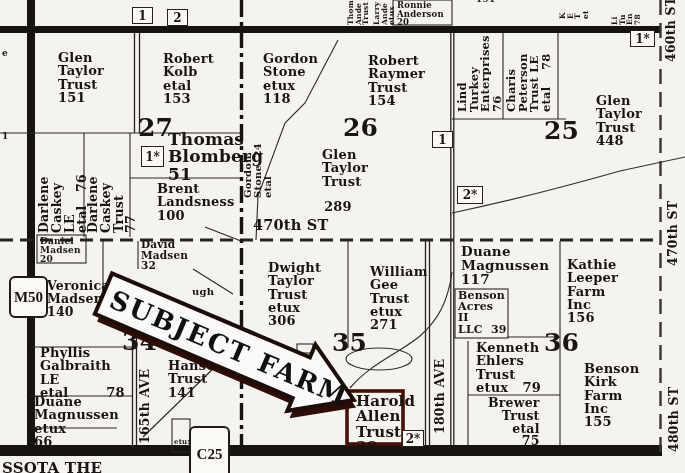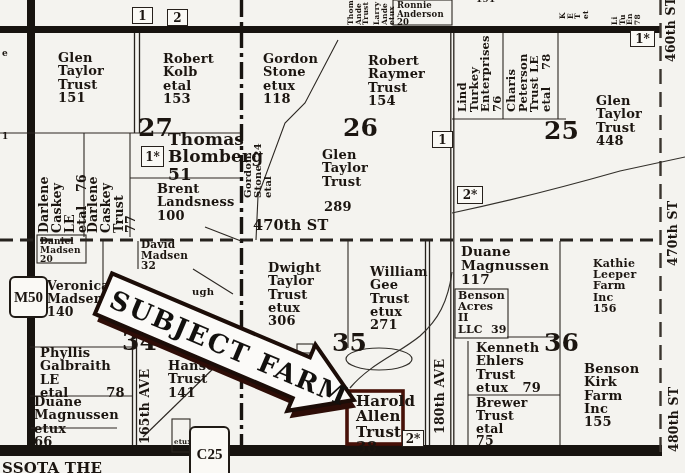--- a/index.html
+++ b/index.html
@@ -120,23 +120,23 @@
     <div class="lbl v" style="left: 667px; top: 266px; font-size: 12.5px;"><div>470th ST</div></div>
     <div class="lbl v" style="left: 668px; top: 452px; font-size: 12.5px;"><div>480th ST</div></div>
     <div class="lbl" style="left: 40px; top: 237px; font-size: 9px;"><div>Daniel</div><div>Madsen</div><div>20</div></div>
     <div class="lbl" style="left: 141px; top: 239px; font-size: 10.5px;"><div>David</div><div>Madsen</div><div>32</div></div>
     <div class="lbl" style="left: 47px; top: 280px; font-size: 12.5px;"><div>Veronica</div><div>Madsen</div><div>140</div></div>
     <div class="lbl" style="left: 192px; top: 287px; font-size: 10px;"><div>ugh</div></div>
     <div class="lbl" style="left: 268px; top: 261px; font-size: 13px;"><div>Dwight</div><div>Taylor</div><div>Trust</div><div>etux</div><div>306</div></div>
     <div class="lbl" style="left: 370px; top: 265px; font-size: 13px;"><div>William</div><div>Gee</div><div>Trust</div><div>etux</div><div>271</div></div>
     <div class="lbl" style="left: 461px; top: 245px; font-size: 13.5px;"><div>Duane</div><div>Magnussen</div><div>117</div></div>
     <div class="lbl" style="left: 458px; top: 290px; font-size: 11px;"><div>Benson</div><div>Acres</div><div>II</div><div>LLC  39</div></div>
-    <div class="lbl" style="left: 593px; top: 258px; font-size: 11px;"><div>Kathie</div><div>Leeper</div><div>Farm</div><div>Inc</div><div>156</div></div>
+    <div class="lbl" style="left: 567px; top: 258px; font-size: 13px;"><div>Kathie</div><div>Leeper</div><div>Farm</div><div>Inc</div><div>156</div></div>
     <div class="lbl" style="left: 476px; top: 341px; font-size: 13px;"><div>Kenneth</div><div>Ehlers</div><div>Trust</div><div>etux   79</div></div>
-    <div class="lbl" style="left: 476px; top: 397px; font-size: 12.5px;"><div>Brewer</div><div>Trust</div><div>etal</div><div>75</div></div>
+    <div class="lbl" style="left: 488px; top: 397px; font-size: 12.5px; text-align: right;"><div>Brewer</div><div>Trust</div><div>etal</div><div>75</div></div>
     <div class="lbl" style="left: 584px; top: 362px; font-size: 13px;"><div>Benson</div><div>Kirk</div><div>Farm</div><div>Inc</div><div>155</div></div>
     <div class="lbl" style="left: 40px; top: 346px; font-size: 13px;"><div>Phyllis</div><div>Galbraith</div><div>LE</div><div>etal        78</div></div>
     <div class="lbl" style="left: 34px; top: 395px; font-size: 13px;"><div>Duane</div><div>Magnussen</div><div>etux</div><div>66</div></div>
     <div class="lbl" style="left: 168px; top: 359px; font-size: 13px;"><div>Hansen</div><div>Trust</div><div>141</div></div>
     <div class="lbl" style="left: 356px; top: 394px; font-size: 15px;"><div>Harold</div><div>Allen</div><div>Trust</div><div>38</div></div>
     <div class="lbl" style="left: 174px; top: 438px; font-size: 7px;"><div>etux</div></div>
     <div class="lbl" style="left: 2px; top: 49px; font-size: 9px;"><div>e</div></div>
     <div class="lbl" style="left: 2px; top: 132px; font-size: 9px;"><div>1</div></div>
     <div class="lbl" style="left: 2px; top: 461px; font-size: 15px;"><div>SSOTA THE</div></div>
     <div class="refbox" style="left: 132px; top: 7px; width: 21px; height: 17px;">1</div>

